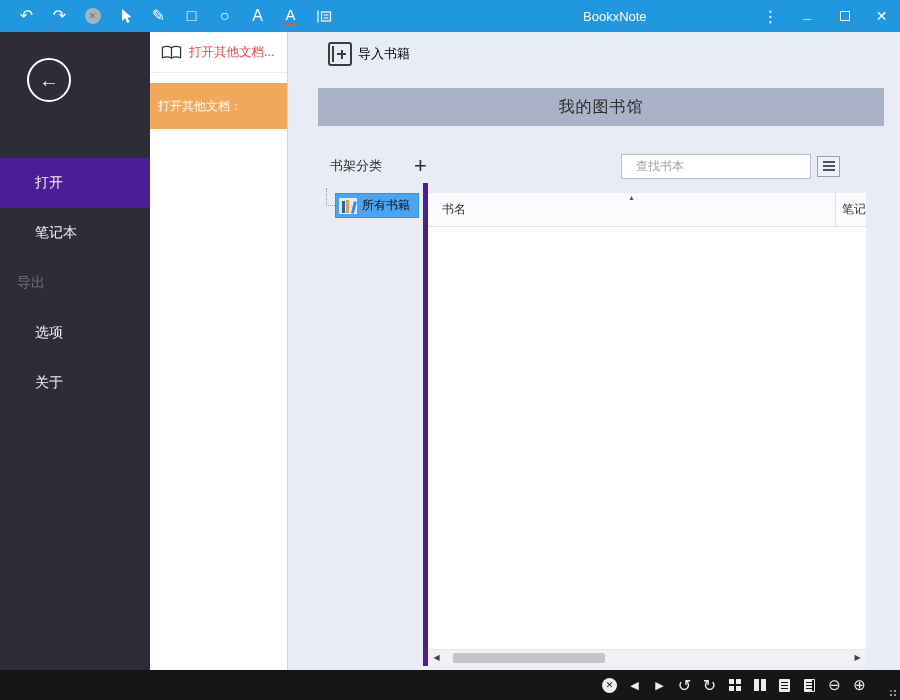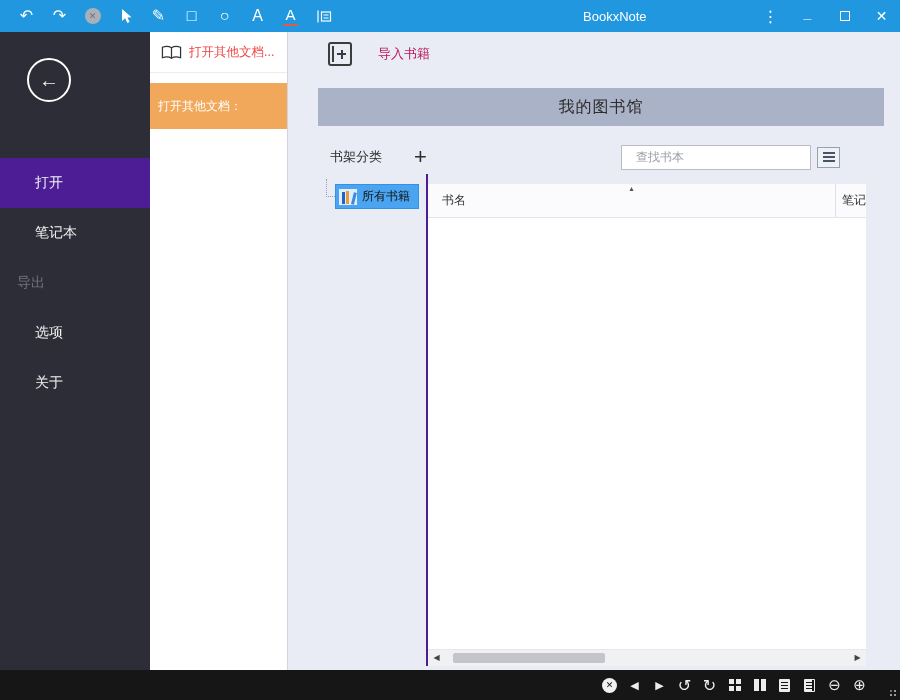--- a/index.html
+++ b/index.html
@@ -33,40 +33,40 @@
   .side-item.disabled { color:#72727e;padding-left:17px; }
 
   
   .docs-panel { width:138px; flex:0 0 138px; background:#fff; border-right:1px solid #d4d4de; display:flex; flex-direction:column; }
   .open-other { height:41px; display:flex; align-items:center; gap:7px; padding-left:11px; font-size:12.5px; color:#ef4444; border-bottom:1px solid #ececec; cursor:pointer; background:#fff; }
   .recent-banner { margin-top:10px; height:46px; background:#f2a85a; color:#fff; font-size:12px; display:flex; align-items:center; padding-left:8px; }
 
   
   .main { flex:1; background:#e9ebf5; display:flex; flex-direction:column; min-width:0; }
   .import-row { padding:10px 0 0 40px; height:52px; flex:0 0 52px; }
-  .import-btn { display:inline-flex; align-items:center; gap:26px; background:none; border:none; font-size:13px; color:#be185d; font-family:inherit; cursor:pointer; }
+  .import-btn { display:inline-flex; align-items:center; gap:6px; background:none; border:none; font-size:13px; color:#000000; font-family:inherit; cursor:pointer; }
   .import-icon { width:24px; height:24px; border:2px solid #3c3c3c; border-radius:3px; position:relative; display:inline-block; }
   .import-icon::before { content:""; position:absolute; left:2px; top:2px; bottom:2px; border-left:2px solid #3c3c3c; }
   .import-icon::after { content:""; position:absolute; inset:0;
     background:linear-gradient(#3c3c3c,#3c3c3c) 60% 50%/9px 2px no-repeat,
                linear-gradient(#3c3c3c,#3c3c3c) 60% 50%/2px 9px no-repeat; }
-  .lib-header { margin:4px 16px 4px 30px; height:38px; background:#a9b2c7; display:flex; align-items:center; justify-content:center; font-size:16px; color:#2d2d2d; letter-spacing:1px; flex:0 0 38px; }
+  .lib-header { margin:4px 16px 13px 30px; height:38px; background:#a9b2c7; display:flex; align-items:center; justify-content:center; font-size:16px; color:#2d2d2d; letter-spacing:1px; flex:0 0 38px; }
   .controls-row { display:flex; align-items:center; margin:12px 36px 2px 42px; height:30px; flex:0 0 30px; }
   .shelf-label { font-size:13px; color:#2e2e2e; }
   .add-shelf { margin-left:32px; font-size:22px; font-weight:300; color:#2e2e2e; line-height:1; cursor:pointer; }
   .search-input { margin-left:auto; width:190px; height:25px; border:1px solid #b9bcc6; background:#fff; font-size:12px; padding:0 11px 0 14px; color:#be185d; font-family:inherit; }
   .search-input::placeholder { color:#9aa0aa; }
   .view-btn { margin-left:6px; display:flex; align-items:center; justify-content:center; cursor:pointer; }
   .view-btn.list { width:23px; height:21px; border:1px solid #9aa0ad; background:#eef1f6; }
   .list-lines { width:12px; height:10px; background:repeating-linear-gradient(to bottom,#49536a 0 2px,rgba(0,0,0,0) 2px 4px); }
   .grid-mini { margin-left:8px; display:grid; grid-template-columns:7px 7px; grid-template-rows:7px 7px; gap:2px; }
   .grid-mini b { background:#49536a; }
 
   .content-row { flex:1; display:flex; min-height:0; padding-bottom:4px; }
-  .tree-panel { width:140px; flex:0 0 140px; border-right:2px solid #4c1d95; padding-top:10px; }
+  .tree-panel { width:140px; flex:0 0 140px; border-right:5px solid #4c1d95; padding-top:10px; }
   .tree-row { display:flex; align-items:center; margin-left:38px; }
   .tree-connector { width:9px; height:18px; border-left:1px dotted #9a9aa8; border-bottom:1px dotted #9a9aa8; margin-top:-18px; }
   .tree-item { display:inline-flex; align-items:center; gap:5px; padding:3px 8px 3px 3px; background:#4aa4ef; border:1px solid #3292e4; font-size:12px; color:#101010; cursor:pointer; }
   .books-icon { display:flex; align-items:flex-end; gap:1px; height:16px; padding:1px 3px; background:#ddeefc; }
   .books-icon .b1 { width:3px; height:12px; background:#2e5fc0; }
   .books-icon .b2 { width:3px; height:13px; background:#e89c3a; }
   .books-icon .b3 { width:3px; height:12px; background:#4188de; transform:rotate(14deg); transform-origin:bottom left; margin-left:1px; }
 
   .table-panel { flex:1; display:flex; flex-direction:column; margin-top:10px; margin-right:34px; background:#fff; min-width:0; }
   .table-header { height:34px; flex:0 0 34px; display:flex; background:#fbfbfd; border-bottom:1px solid #e3e3ea; font-size:12px; color:#333; }

